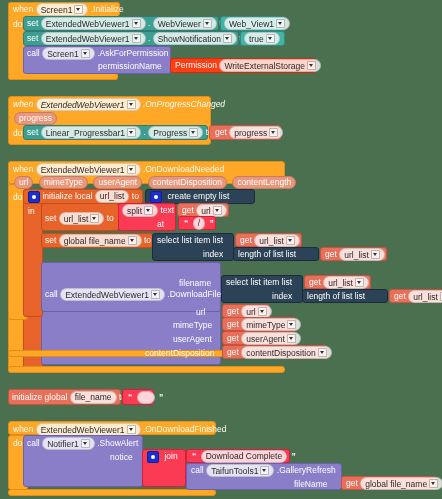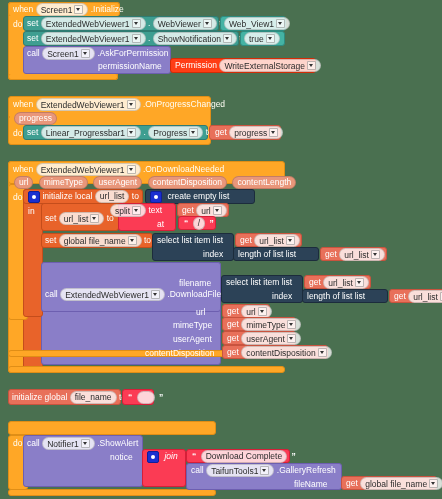--- a/index.html
+++ b/index.html
@@ -109,21 +109,21 @@
   </div>
   <div class="blk helperblk" style="left:170px;top:58px;width:146px;height:15px;"></div>
   <div class="row" style="left:175px;top:59px;">
     <span class="kw">Permission</span>
     <span class="fld"><span>WriteExternalStorage</span><span class="caret"></span></span>
   </div>
 
   <div class="blk event" style="left:8px;top:74px;width:110px;height:6px;border-top:none;"></div>
 
   <div class="blk event" style="left:8px;top:96px;width:203px;height:49px;"></div>
-  <div class="row" style="left:13px;top:98px;">
+  <div class="row" style="left:13px;top:98px;font-style:italic;">
     <span class="evkw">when</span>
     <span class="fld"><span>ExtendedWebViewer1</span><span class="caret"></span></span>
     <span class="evkw">.OnProgressChanged</span>
   </div>
   <div class="row" style="left:14px;top:112px;">
     <span class="fld" style="background:#e9967a;color:#fff;"><span>progress</span></span>
   </div>
   <div class="row" style="left:13px;top:127px;">
     <span class="evkw">do</span>
   </div>
@@ -182,21 +182,21 @@
     <span class="kw">in</span>
   </div>
 
   <div class="blk varblk" style="left:41px;top:203px;width:78px;height:28px;"></div>
   <div class="row" style="left:45px;top:204px;margin-top:8px;">
     <span class="kw">set</span>
     <span class="fld"><span>url_list</span><span class="caret"></span></span>
     <span class="kw">to</span>
   </div>
   <div class="blk textblk" style="left:118px;top:203px;width:58px;height:28px;"></div>
-  <div class="row" style="left:110px;top:204px;">
+  <div class="row" style="left:122px;top:204px;">
     <span class="fld"><span>split</span><span class="caret"></span></span>
     <span class="kw">text</span>
   </div>
   <div class="blk getblk" style="left:177px;top:203px;width:52px;height:14px;"></div>
   <div class="row" style="left:182px;top:204px;">
     <span class="kw">get</span>
     <span class="fld"><span>url</span><span class="caret"></span></span>
   </div>
   <div class="row" style="left:157px;top:218px;">
     <span class="kw">at</span>
@@ -315,38 +315,43 @@
     <span class="kw">to</span>
   </div>
   <div class="blk textblk" style="left:122px;top:389px;width:32px;height:16px;"></div>
   <div class="row" style="left:126px;top:391px;">
     <span class="txtq">“</span>
     <span class="fld" style="min-width:8px;"><span></span></span>
     <span class="txtq">”</span>
   </div>
 
   <div class="blk event" style="left:8px;top:421px;width:208px;height:14px;"></div>
+  <div class="row" style="left:13px;top:423px;">
+    <span class="evkw">when</span>
+    <span class="fld"><span>ExtendedWebViewer1</span><span class="caret"></span></span>
+    <span class="evkw">.OnDownloadFinished</span>
+  </div>
   <div class="blk event" style="left:8px;top:435px;width:20px;height:55px;"></div>
   <div class="blk event" style="left:8px;top:489px;width:208px;height:7px;"></div>
   <div class="row" style="left:13px;top:437px;">
     <span class="evkw">do</span>
   </div>
 
   <div class="blk callblk" style="left:23px;top:435px;width:120px;height:52px;"></div>
   <div class="row" style="left:27px;top:437px;">
     <span class="kw">call</span>
     <span class="fld"><span>Notifier1</span><span class="caret"></span></span>
     <span class="kw">.ShowAlert</span>
   </div>
   <div class="row" style="left:110px;top:451px;">
     <span class="kw">notice</span>
   </div>
 
   <div class="blk textblk" style="left:142px;top:449px;width:44px;height:38px;"></div>
-  <div class="row" style="left:147px;top:450px;font-style:italic;">
+  <div class="row" style="left:147px;top:450px;">
     <span class="mutator" style="display:inline-block;width:10px;height:10px;background:#1a2fd0;border:1px solid #0f1f9a;border-radius:2px;vertical-align:middle;position:relative;">
       <span style="position:absolute;left:3px;top:3px;width:4px;height:4px;border-radius:50%;background:#fff;"></span>
     </span>
     <span class="kw" style="margin-left:3px;">join</span>
   </div>
   <div class="blk textblk" style="left:186px;top:449px;width:104px;height:14px;"></div>
   <div class="row" style="left:190px;top:450px;">
     <span class="txtq">“</span>
     <span class="fld"><span>Download Complete</span></span>
     <span class="txtq">”</span>

